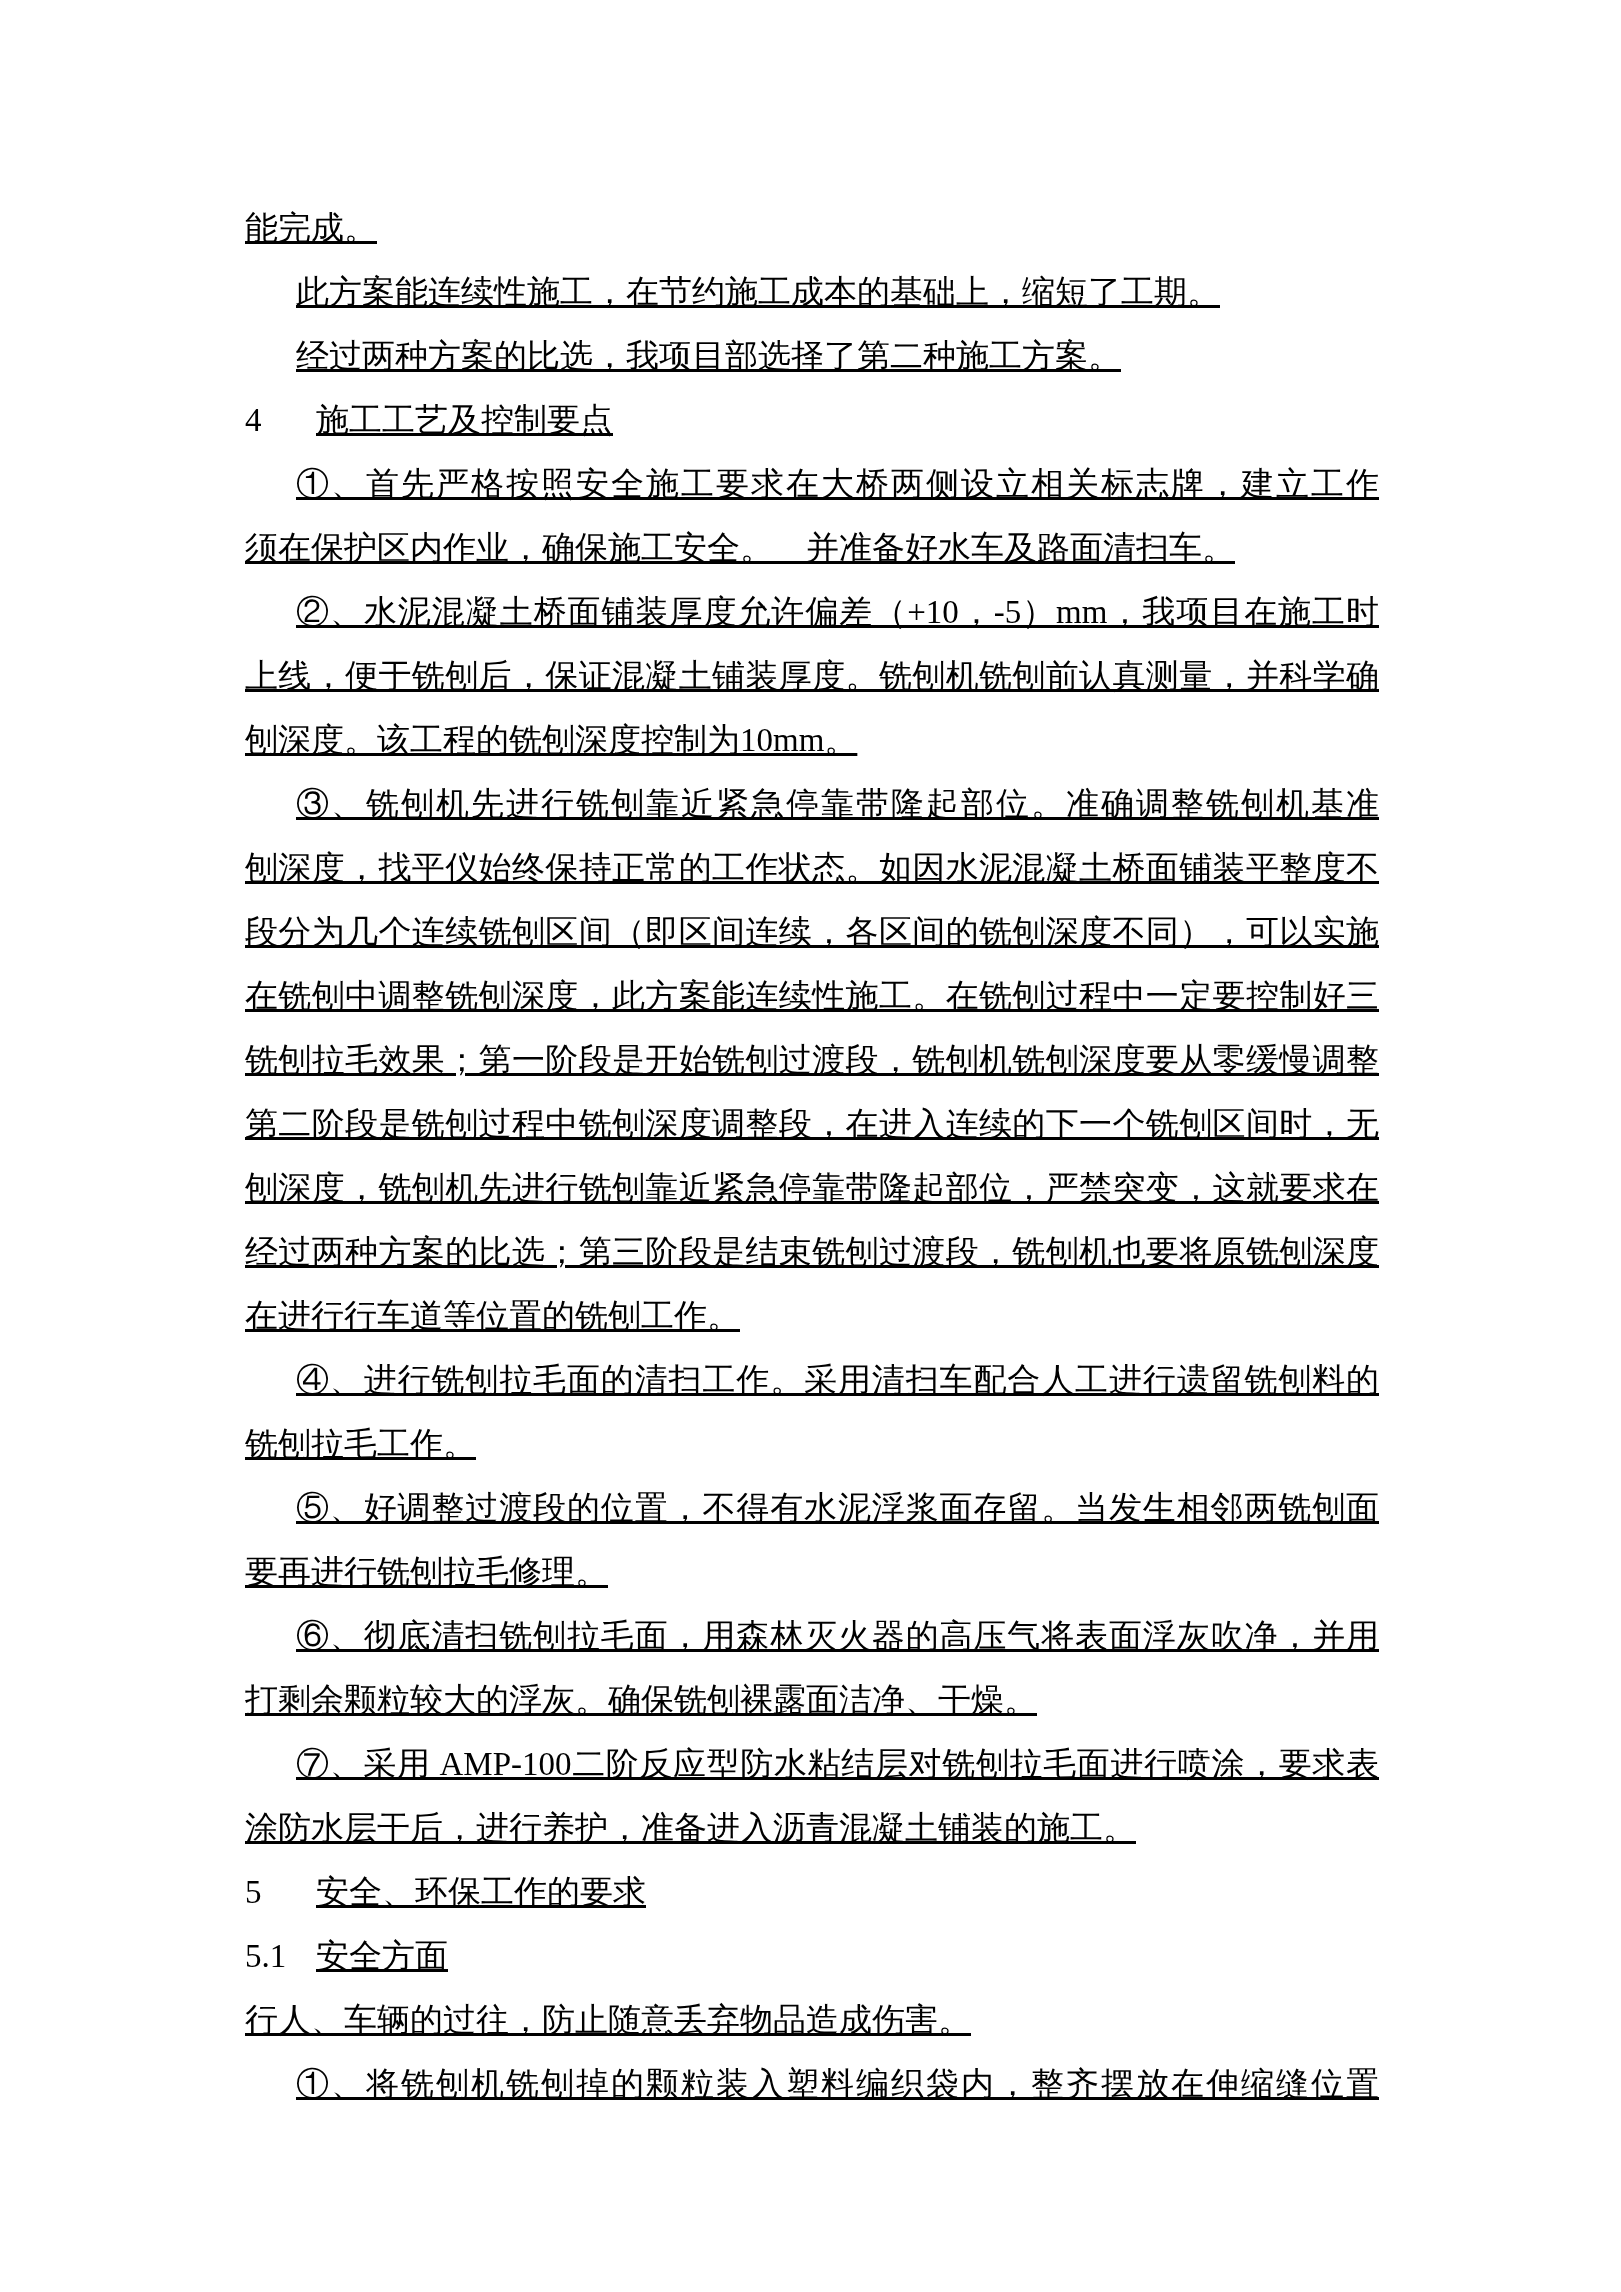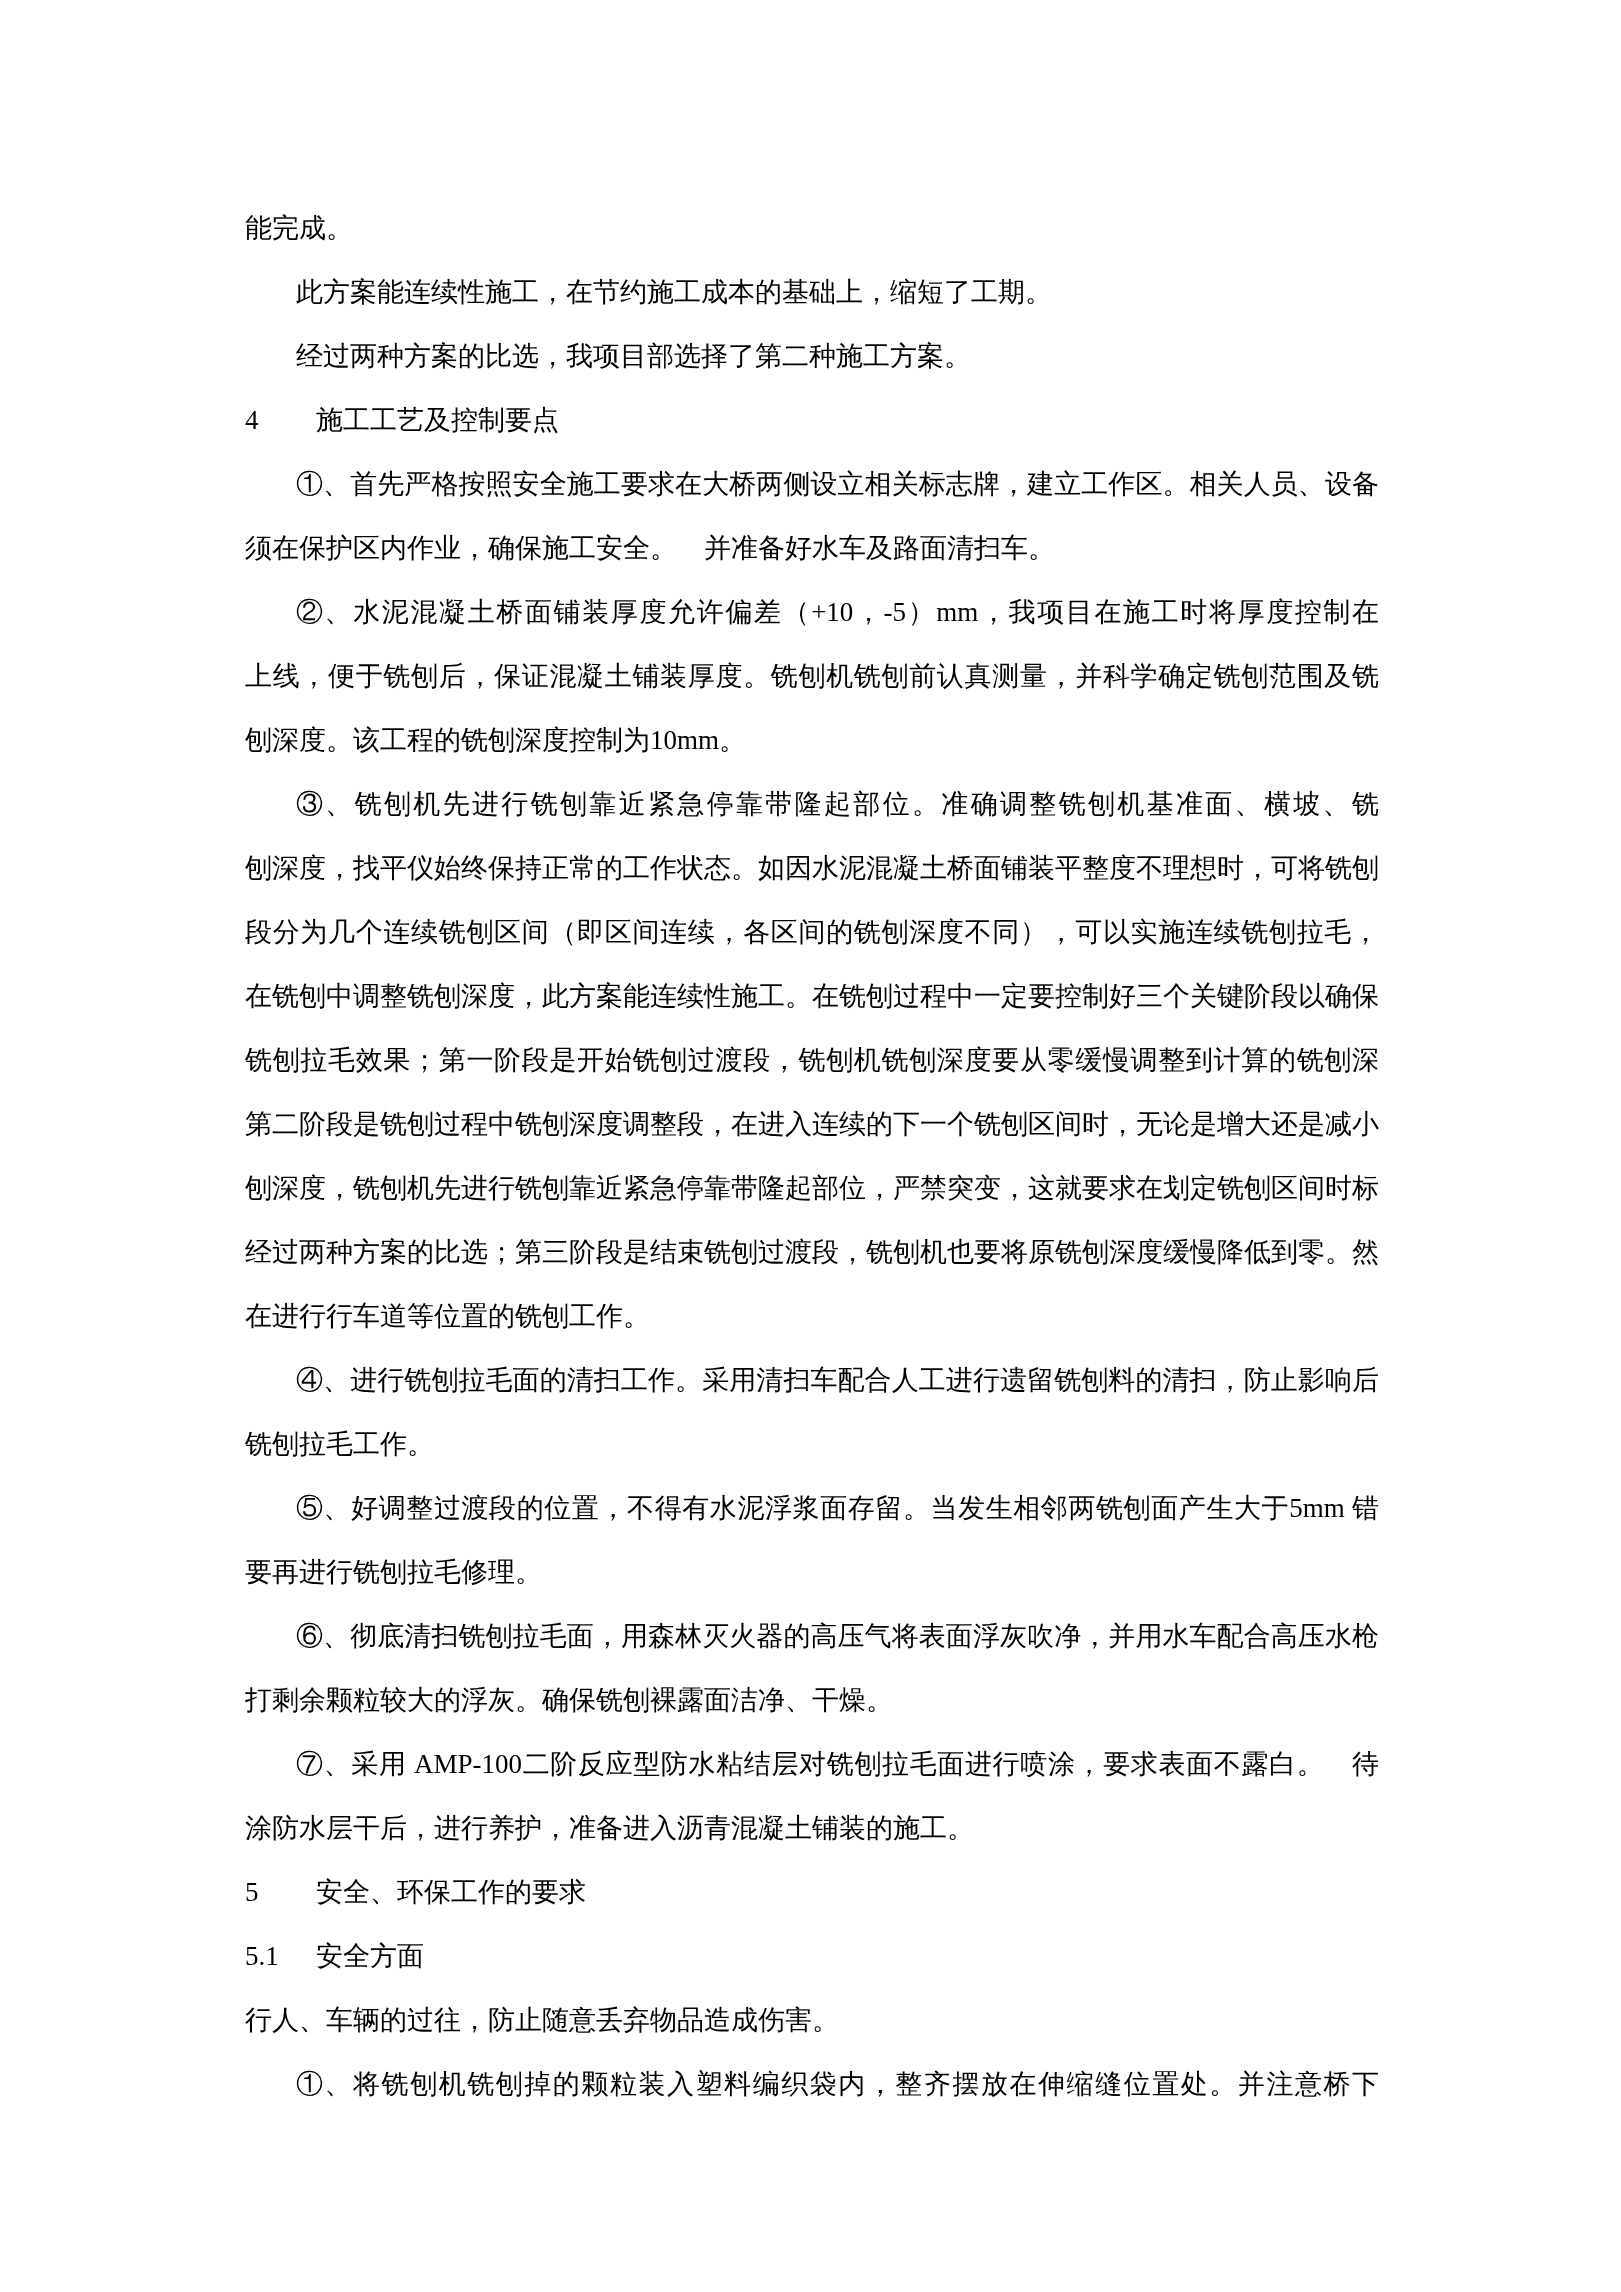--- a/index.html
+++ b/index.html
@@ -10,21 +10,22 @@
     background: #ffffff;
     color: #000000;
     font-family: "Liberation Serif", "DejaVu Serif", serif;
     overflow: hidden;
   }
   .content {
     position: absolute;
     left: 245px;
     top: 196px;
     width: 1134px;
-    font-size: 27px;
+    font-size: 33px;
+    text-decoration: underline;
   }
   .ln {
     height: 64px;
     line-height: 64px;
     overflow: hidden;
     text-align: left;
   }
   
   .full {
     text-align: justify;

